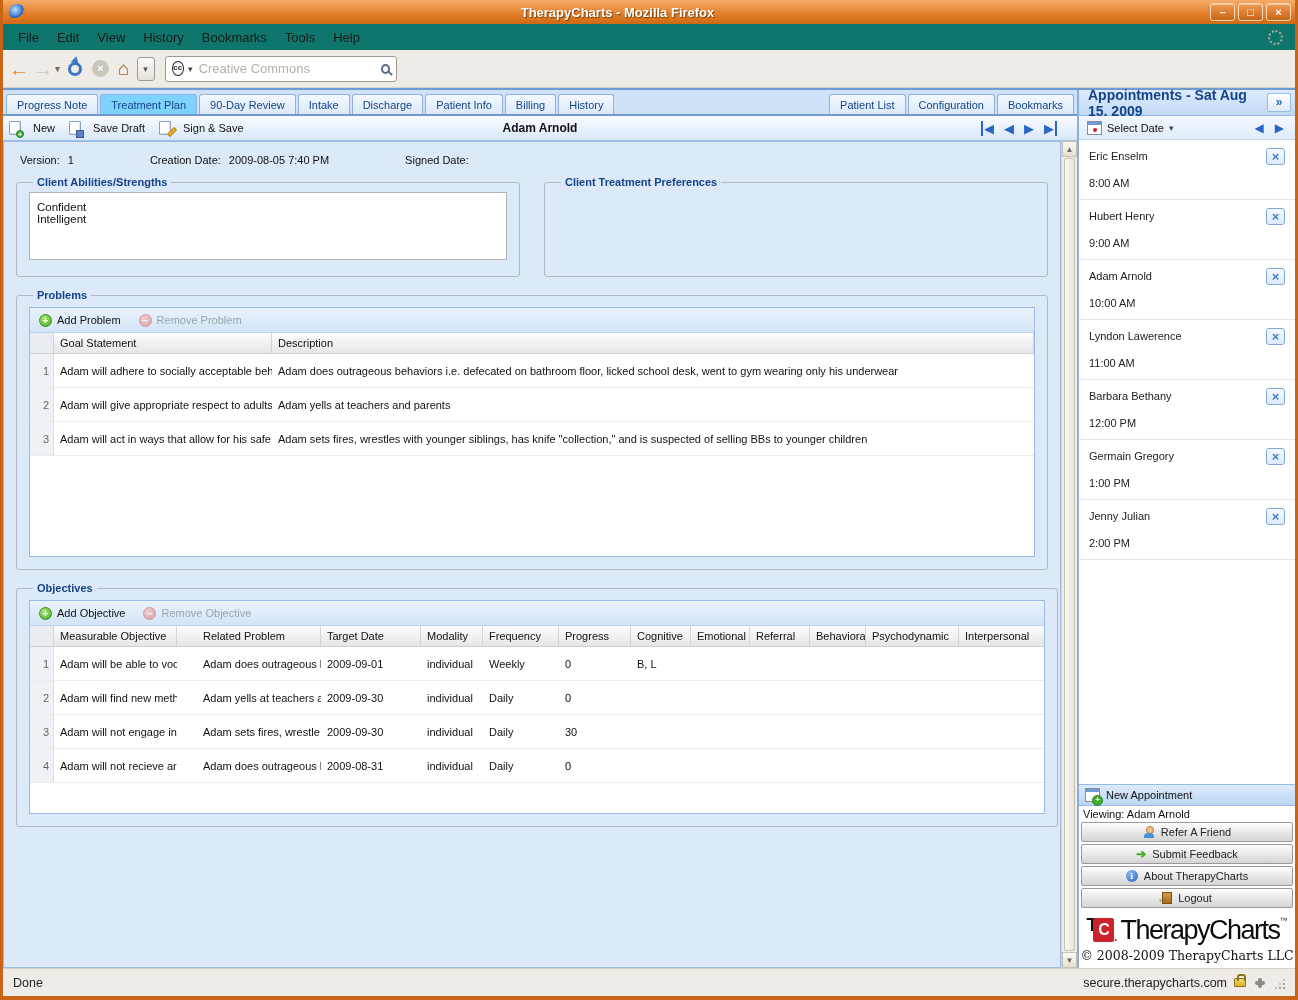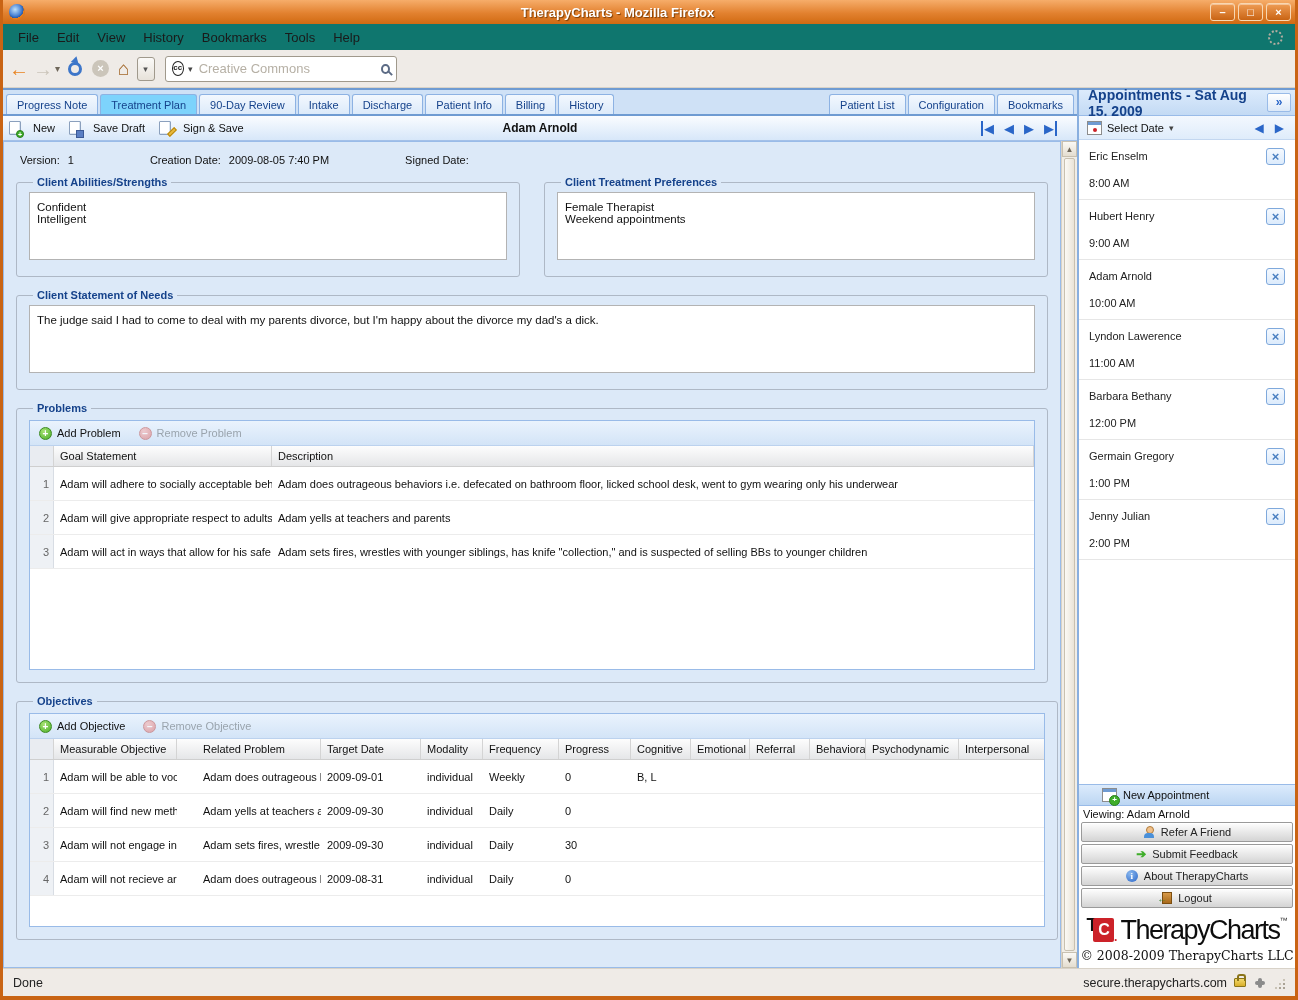--- a/index.html
+++ b/index.html
@@ -110,21 +110,21 @@
   .cal::after { content:""; position:absolute; top:6px; left:5px; width:4px; height:4px; background:#cc2229; border-radius:50%; }
   .caret { font-size:9px; color:#444; }
   .date-spacer { flex:1; }
   .sb-arrow { color:#2a66c8; font-size:12px; padding:0 3px; }
   .sb-list { flex:1; overflow:hidden; background:#fff; }
   .appt { height:60px; border-bottom:1px solid #e6e6e6; position:relative; padding:9px 10px; font-size:11px; color:#222; }
   .appt-name { position:absolute; top:10px; left:10px; }
   .appt-time { position:absolute; bottom:10px; left:10px; }
   .appt-x { position:absolute; top:8px; right:10px; width:19px; height:17px; border:1px solid #7fa9dc; border-radius:3px; background:linear-gradient(#f5f9fe,#dcebfc); color:#4a7fc1; font-weight:bold; font-size:13px; line-height:15px; text-align:center; }
 
-  .newappt { height:22px; background:linear-gradient(#dcebfc,#bcd6f2); border-top:1px solid #99bbe8; border-bottom:1px solid #99bbe8; display:flex; align-items:center; gap:6px; padding:0 23px; font-size:11px; color:#111; flex-shrink:0; }
+  .newappt { height:22px; background:linear-gradient(#dcebfc,#bcd6f2); border-top:1px solid #99bbe8; border-bottom:1px solid #99bbe8; display:flex; align-items:center; gap:6px; padding:0 6px; font-size:11px; color:#111; flex-shrink:0; }
   .cal2 { width:15px; height:14px; background:#fff; border:1px solid #8c8c8c; position:relative; }
   .cal2::before { content:""; position:absolute; top:0; left:0; right:0; height:3px; background:#6f9bd2; }
   .cal2::after { content:"+"; position:absolute; right:-4px; bottom:-5px; width:9px; height:9px; border-radius:50%; background:#3fae2a; border:1px solid #2c7f1d; color:#fff; font:bold 8px/8px "Liberation Sans",sans-serif; text-align:center; }
   .viewing { font-size:11px; color:#111; padding:2px 4px 1px; background:#fff; flex-shrink:0; }
   .sb-btn { height:20px; margin:1px 2px; border:1px solid #9a9a9a; border-radius:2px; background:linear-gradient(#fefefe,#d4d4d4); font-size:11px; display:flex; align-items:center; justify-content:center; gap:6px; color:#222; flex-shrink:0; box-shadow:inset 0 1px 0 #fff; }
   .ico-person { width:12px; height:12px; position:relative; }
   .ico-person::before { content:""; position:absolute; top:0; left:3px; width:6px; height:6px; border-radius:50%; background:#f0c08a; border:1px solid #b07b3a; }
   .ico-person::after { content:""; position:absolute; bottom:0; left:1px; width:10px; height:5px; border-radius:4px 4px 0 0; background:#4a90d9; }
   .ico-feedback { color:#3fae2a; font-weight:bold; font-size:12px; }
   .ico-info { width:12px; height:12px; border-radius:50%; background:radial-gradient(circle at 35% 30%, #8ab8ee, #2a66c8); color:#fff; font:bold 9px/12px "Liberation Serif",serif; text-align:center; }
@@ -253,29 +253,23 @@
         </div>
 
         <div class="fs-row">
           <fieldset>
             <legend>Client Abilities/Strengths</legend>
             <textarea class="field" style="">Confident
 Intelligent</textarea>
           </fieldset>
           <fieldset>
             <legend>Client Treatment Preferences</legend>
-            <textarea class="field" style="">Female Therapist
-Weekend appointments</textarea>
           </fieldset>
         </div>
 
-        <fieldset>
-          <legend>Client Statement of Needs</legend>
-          <textarea class="field" style="">The judge said I had to come to deal with my parents divorce, but I'm happy about the divorce my dad's a dick.</textarea>
-        </fieldset>
 
         <fieldset>
           <legend>Problems</legend>
           <div class="grid">
             <div class="grid-toolbar">
               <span class="tb-btn">
                 <span class="icon-add">+</span>
                 <span>Add Problem</span>
               </span>
               <span class="tb-btn">

